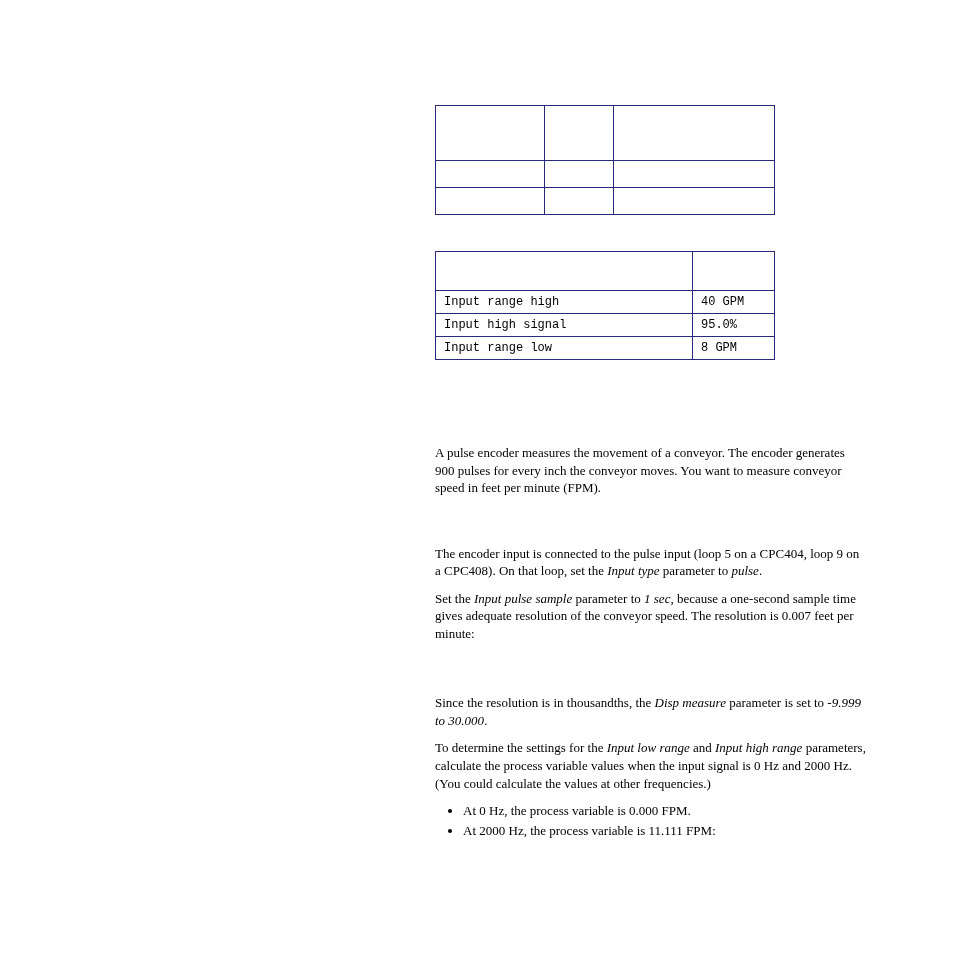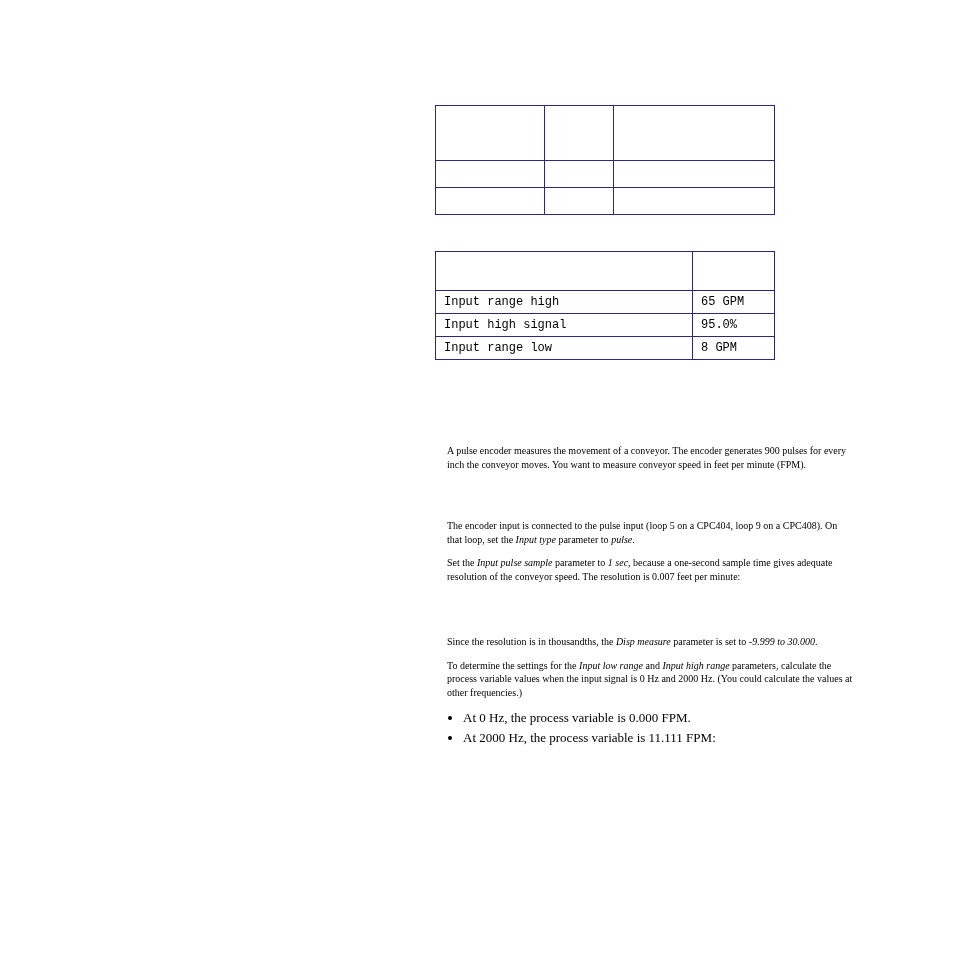--- a/index.html
+++ b/index.html
@@ -25,21 +25,21 @@
     border: 1px solid #2a2a7a;
     padding: 0;
   }
   .t1 td { height: 26px; }
   .t1 .r0 td { height: 54px; }
   .gap { height: 36px; }
 
   .t2 { width: 340px; }
   .t2 td { font-family: "Courier New", Courier, monospace; font-size: 12px; padding: 4px 8px; }
   .t2 .hdr td { height: 30px; }
-  p { font-size: 10px; line-height: 1.35; margin: 10px 12px; }
+  p { font-size: 13px; line-height: 1.35; margin: 10px 0; }
   .em { font-style: italic; }
   ul { margin: 9px 0; padding-left: 28px; }
   li { font-size: 13px; line-height: 1.35; margin: 2px 0; }
   .bullet { list-style-type: disc; }
   .sp-md { height: 32px; }
   .sp-md2 { height: 28px; }
 </style>
 </head>
 <body>
 
@@ -68,21 +68,21 @@
   <div class="gap"></div>
 
   <table class="t2">
     <tbody>
         <tr class="hdr">
       <td style="width:240px"></td>
       <td></td>
     </tr>
     <tr>
       <td>Input range high</td>
-      <td>65 GPM</td>
+      <td>40 GPM</td>
     </tr>
     <tr>
       <td>Input high signal</td>
       <td>95.0%</td>
     </tr>
     <tr>
       <td>Input range low</td>
       <td>8 GPM</td>
     </tr>
   </tbody>

